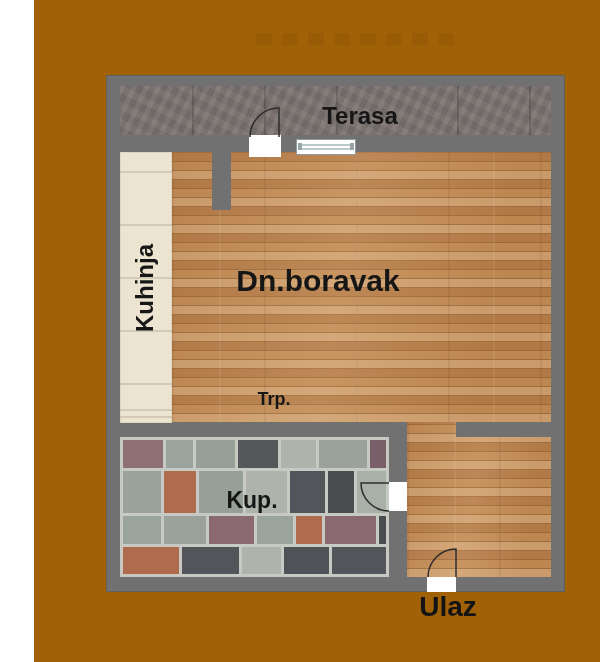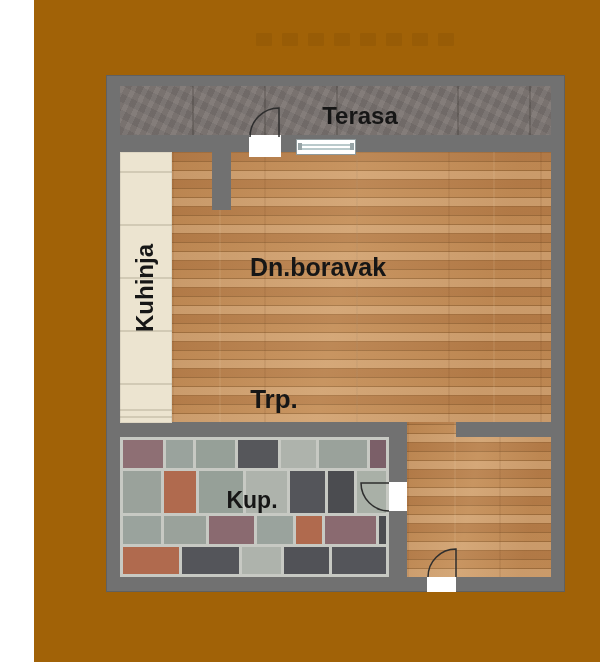--- a/index.html
+++ b/index.html
@@ -63,22 +63,22 @@
   #window .stripe{position:absolute;left:4px;right:4px;height:2px;background:#b9c9cb;}
   #window .stripe.s1{top:4px;} #window .stripe.s2{bottom:4px;}
   #window .cap{position:absolute;top:3px;width:4px;height:7px;background:#97a4a6;}
   #window .cap.left{left:1px;} #window .cap.right{right:1px;}
 
   
   .room-label{position:absolute;transform:translate(-50%,-50%);
     font-weight:700;color:#161616;white-space:nowrap;}
   #lbl-terasa{left:254px;top:41px;font-size:24px;}
   #lbl-kuhinja{left:39px;top:213px;font-size:24px;transform:translate(-50%,-50%) rotate(-90deg);}
-  #lbl-dnboravak{left:212px;top:192px;font-size:25px;}
-  #lbl-trp{left:168px;top:324px;font-size:26px;}
+  #lbl-dnboravak{left:212px;top:206px;font-size:30px;}
+  #lbl-trp{left:168px;top:324px;font-size:18px;}
   #lbl-kup{left:146px;top:425px;font-size:23px;}
   #lbl-ulaz{position:absolute;left:414px;top:607px;transform:translate(-50%,-50%);
     font-weight:700;color:#141414;font-size:28px;}
 
   
   #door-svg{position:absolute;left:0;top:0;width:600px;height:662px;pointer-events:none;}
   #door-svg path{stroke:#2e2e2e;stroke-width:1.5;fill:none;}
 
   
   #watermark{position:absolute;left:222px;top:33px;width:210px;height:14px;
@@ -169,20 +169,21 @@
       <span class="stripe s2"></span>
       <span class="cap left"></span>
       <span class="cap right"></span>
     </div>
 
     <div class="room-label" id="lbl-dnboravak">Dn.boravak</div>
     <div class="room-label" id="lbl-trp">Trp.</div>
     <div class="room-label" id="lbl-kup">Kup.</div>
   </div>
 
+  <div id="lbl-ulaz">Ulaz</div>
 
   <svg id="door-svg" viewBox="0 0 600 662" xmlns="http://www.w3.org/2000/svg">
     <path d="M 216 137 A 29 29 0 0 1 245 108 L 245 137"></path>
     <path d="M 355 483 L 327 483 A 28 28 0 0 0 355 511"></path>
     <path d="M 394 577 A 28 28 0 0 1 422 549 L 422 577"></path>
   </svg>
 
 </div>
 
 </body></html>

